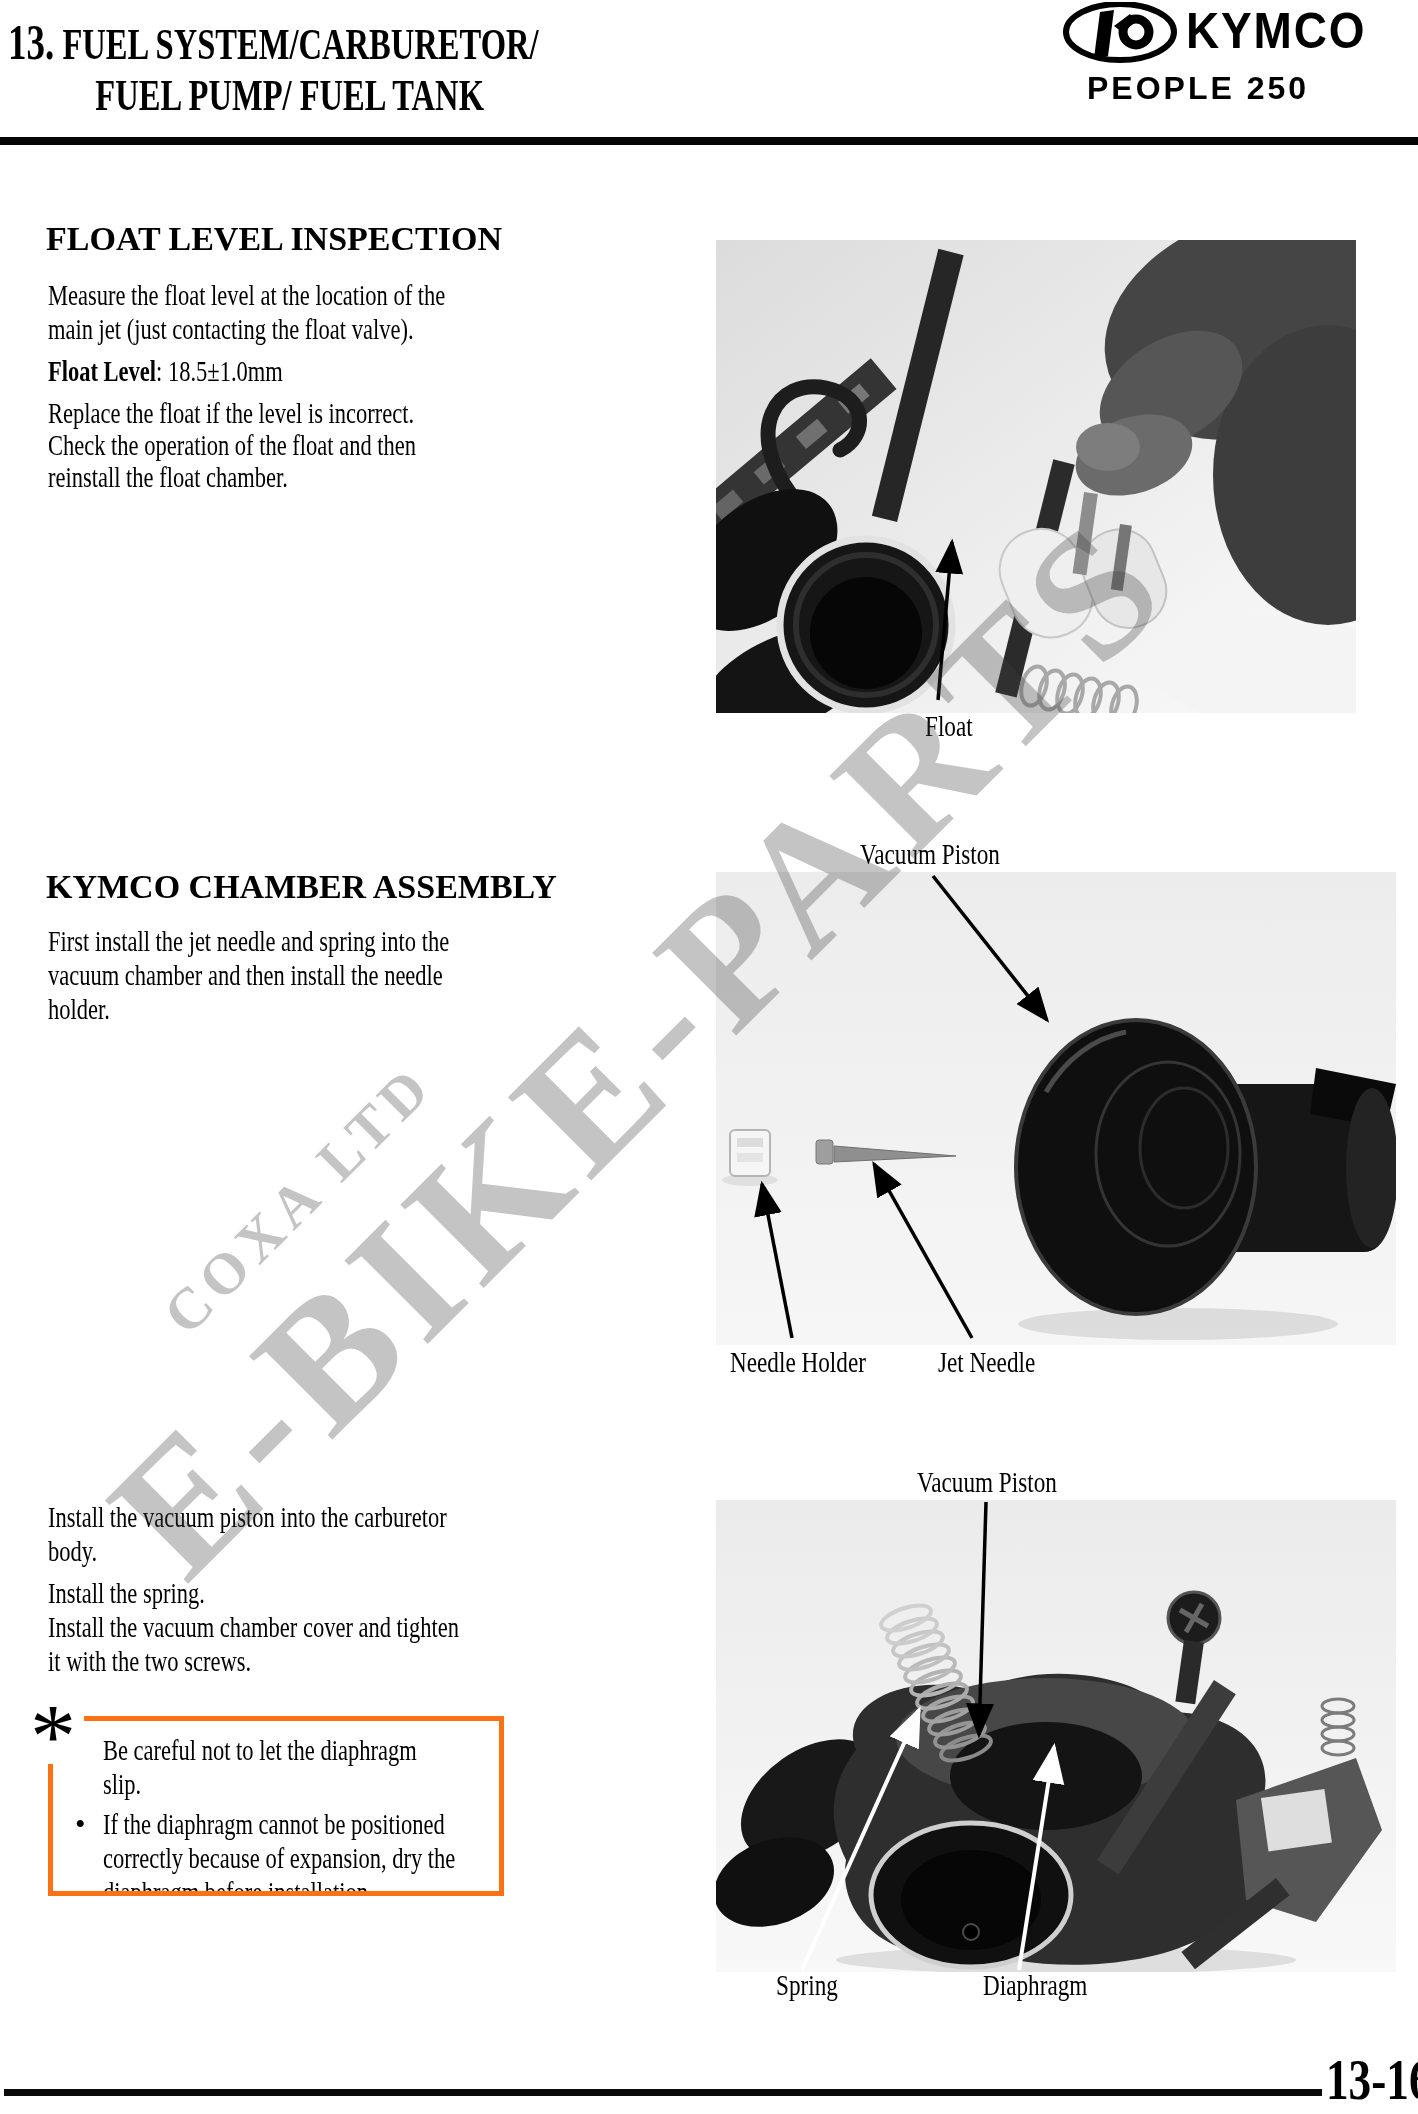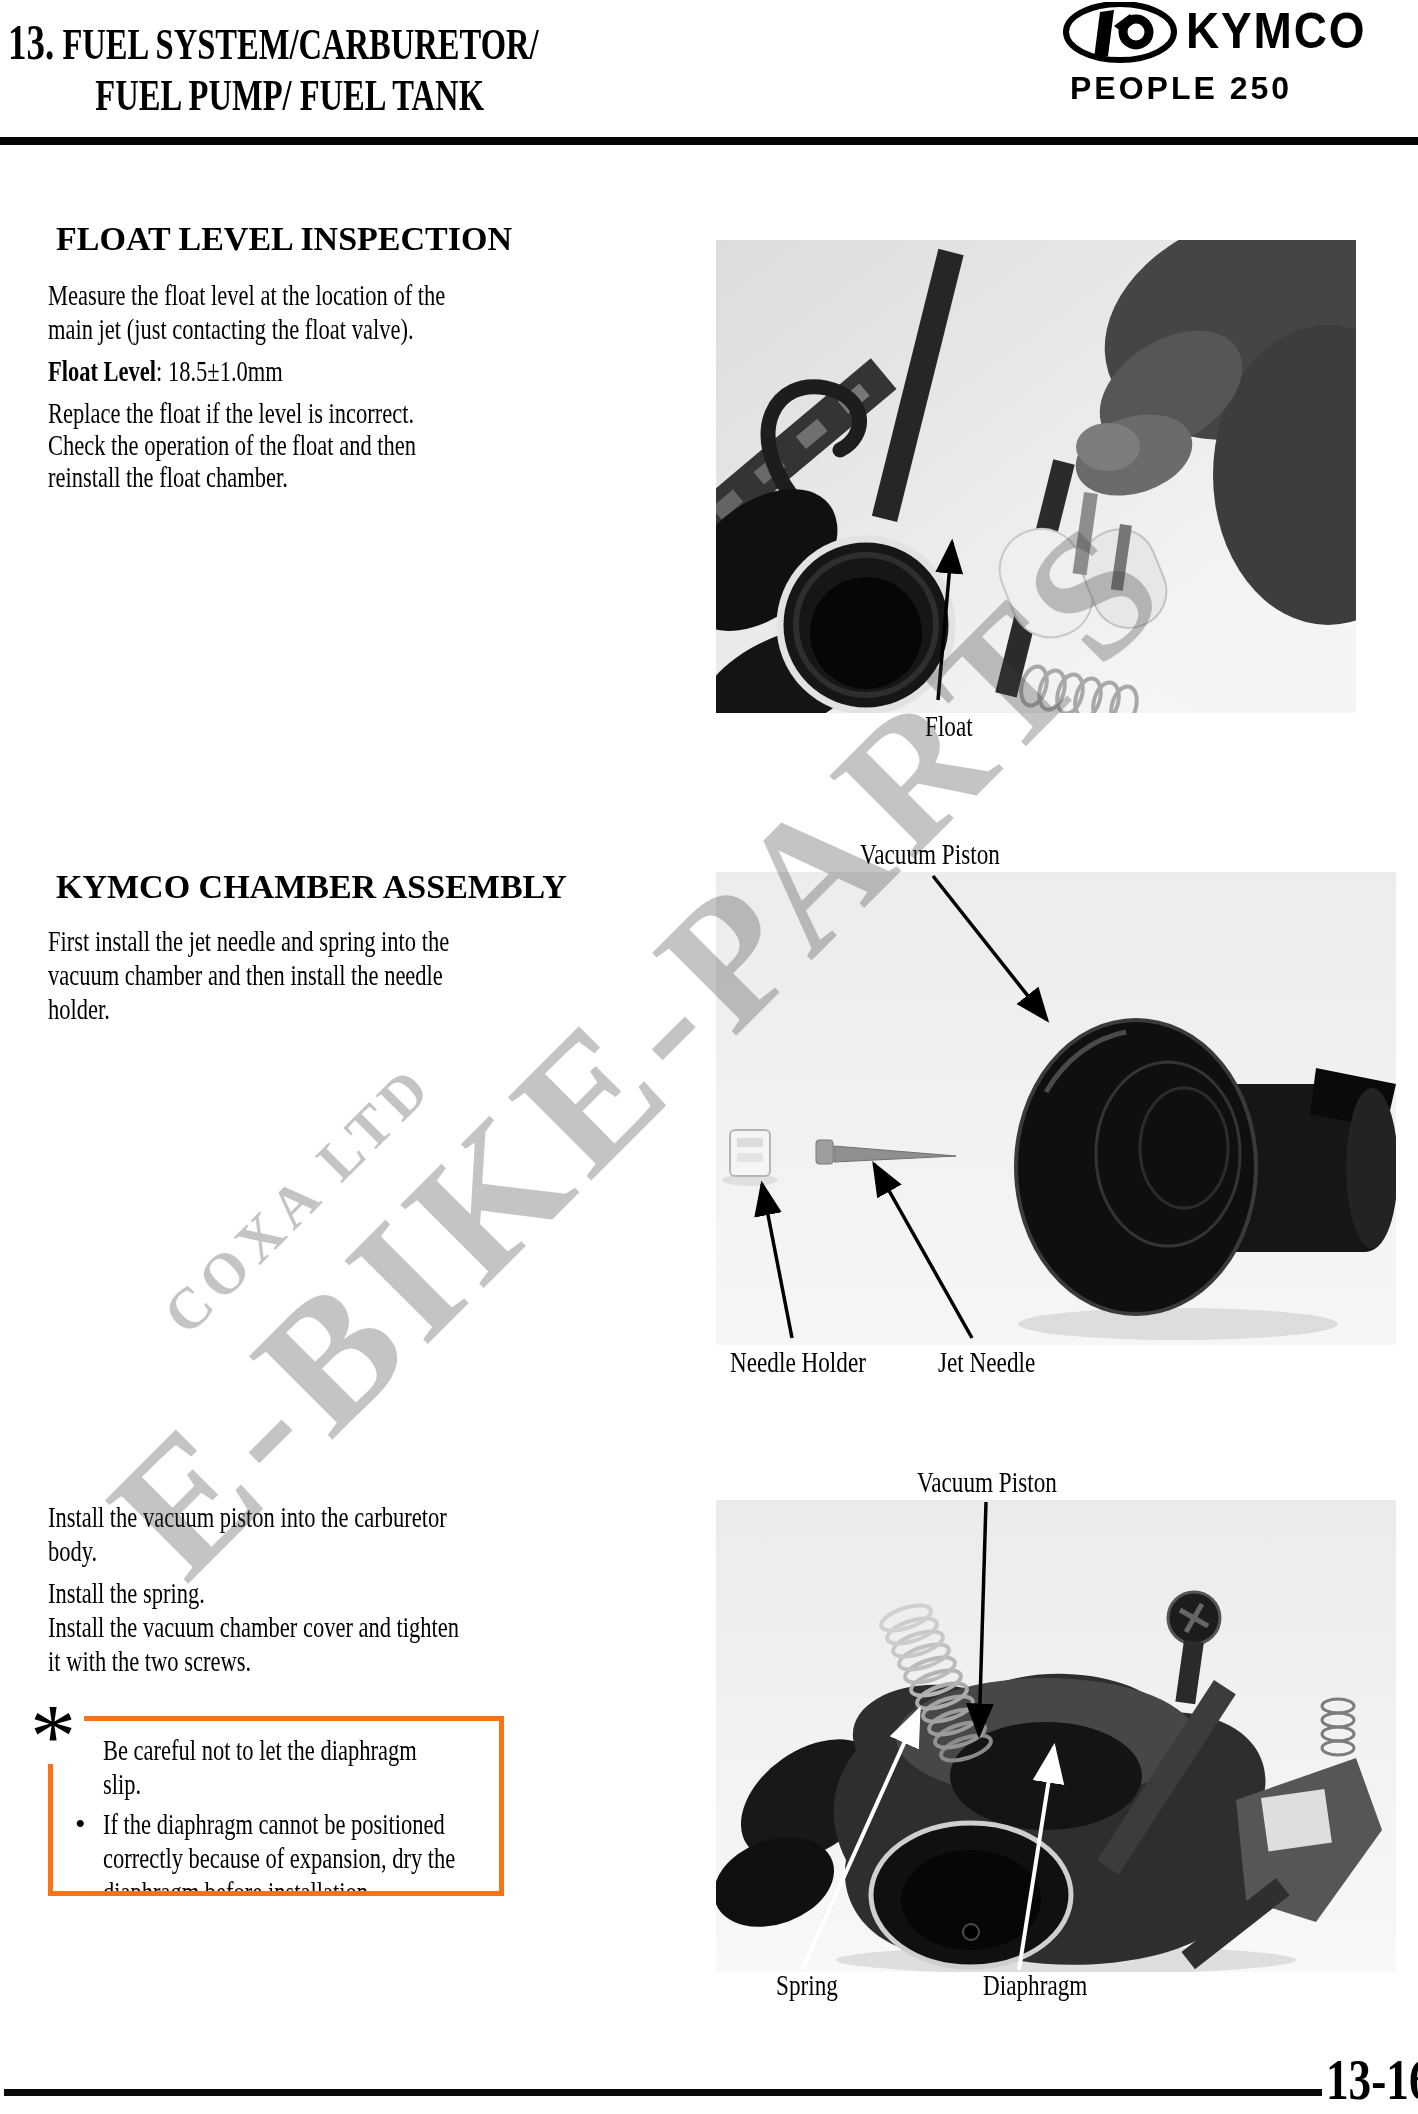--- a/index.html
+++ b/index.html
@@ -11,21 +11,21 @@
   .t-line1{font-weight:bold;font-size:44px;line-height:52px;}
   .t-no{font-size:50px;}
   .t-line2{font-weight:bold;font-size:44px;line-height:50px;padding-left:118px;}
   #header-rule{left:0;top:137px;width:1418px;height:8px;background:#050505;}
   #brand-area{left:1058px;top:0;width:360px;height:115px;}
   #kymco-text{left:1186px;top:2px;font-family:"Liberation Sans",sans-serif;font-weight:bold;
               font-size:50px;letter-spacing:2px;transform:scaleX(0.92);transform-origin:0 0;}
   #model-text{left:1070px;top:70px;font-family:"Liberation Sans",sans-serif;font-weight:bold;
               font-size:32px;letter-spacing:3px;}
   
-  .heading{left:56px;font-weight:bold;font-size:34px;white-space:nowrap;}
+  .heading{left:46px;font-weight:bold;font-size:34px;white-space:nowrap;}
   .bline{left:48px;font-size:30px;white-space:nowrap;transform:scaleX(0.75);transform-origin:0 0;height:34px;}
   .lbl{font-size:29px;white-space:nowrap;transform:scaleX(0.8);transform-origin:0 0;}
   
   #note-box{left:48px;top:1716px;width:446px;height:170px;border:5px solid #f97316;overflow:hidden;background:transparent;}
   .nline{position:absolute;left:50px;font-size:30px;white-space:nowrap;transform:scaleX(0.75);transform-origin:0 0;}
   .ndot{position:absolute;left:22px;font-size:30px;}
   #note-star{left:22px;top:1690px;font-size:92px;line-height:92px;background:#fff;padding:0 8px;height:74px;}
   
   .photo{overflow:hidden;}
   
@@ -50,21 +50,21 @@
   </div>
 
   <div class="abs" id="brand-area">
     <svg class="abs" style="left:4px;top:2px;" width="120" height="62" viewBox="0 0 120 62">
       <ellipse cx="58" cy="30" rx="54" ry="28" fill="none" stroke="#000" stroke-width="6"></ellipse>
       <path d="M38 10 l14 -2 -6 46 -14 2 z" fill="#000"></path>
       <circle cx="74" cy="30" r="13" fill="none" stroke="#000" stroke-width="9"></circle>
       <path d="M52 24 l16 -12 6 8 -14 10 z" fill="#000"></path>
     </svg>
     <div class="abs" id="kymco-text" style="left:128px;top:2px;">KYMCO</div>
-    <div class="abs" id="model-text" style="left:12px;top:70px;">PEOPLE 250</div>
+    <div class="abs" id="model-text" style="left:29px;top:70px;">PEOPLE 250</div>
   </div>
   <div class="abs" id="header-rule"></div>
 
   <div class="abs" id="wm-big">E-BIKE-PARTS</div>
   <div class="abs" id="wm-small">COXA LTD</div>
 
   <div class="abs heading z10" style="top:220px;">FLOAT LEVEL INSPECTION</div>
   <div class="abs bline z10" style="top:278px;">Measure the float level at the location of the</div>
   <div class="abs bline z10" style="top:312px;">main jet (just contacting the float valve).</div>
   <div class="abs bline z10" style="top:354px;"><b>Float Level</b><span>: 18.5±1.0mm</span></div>

